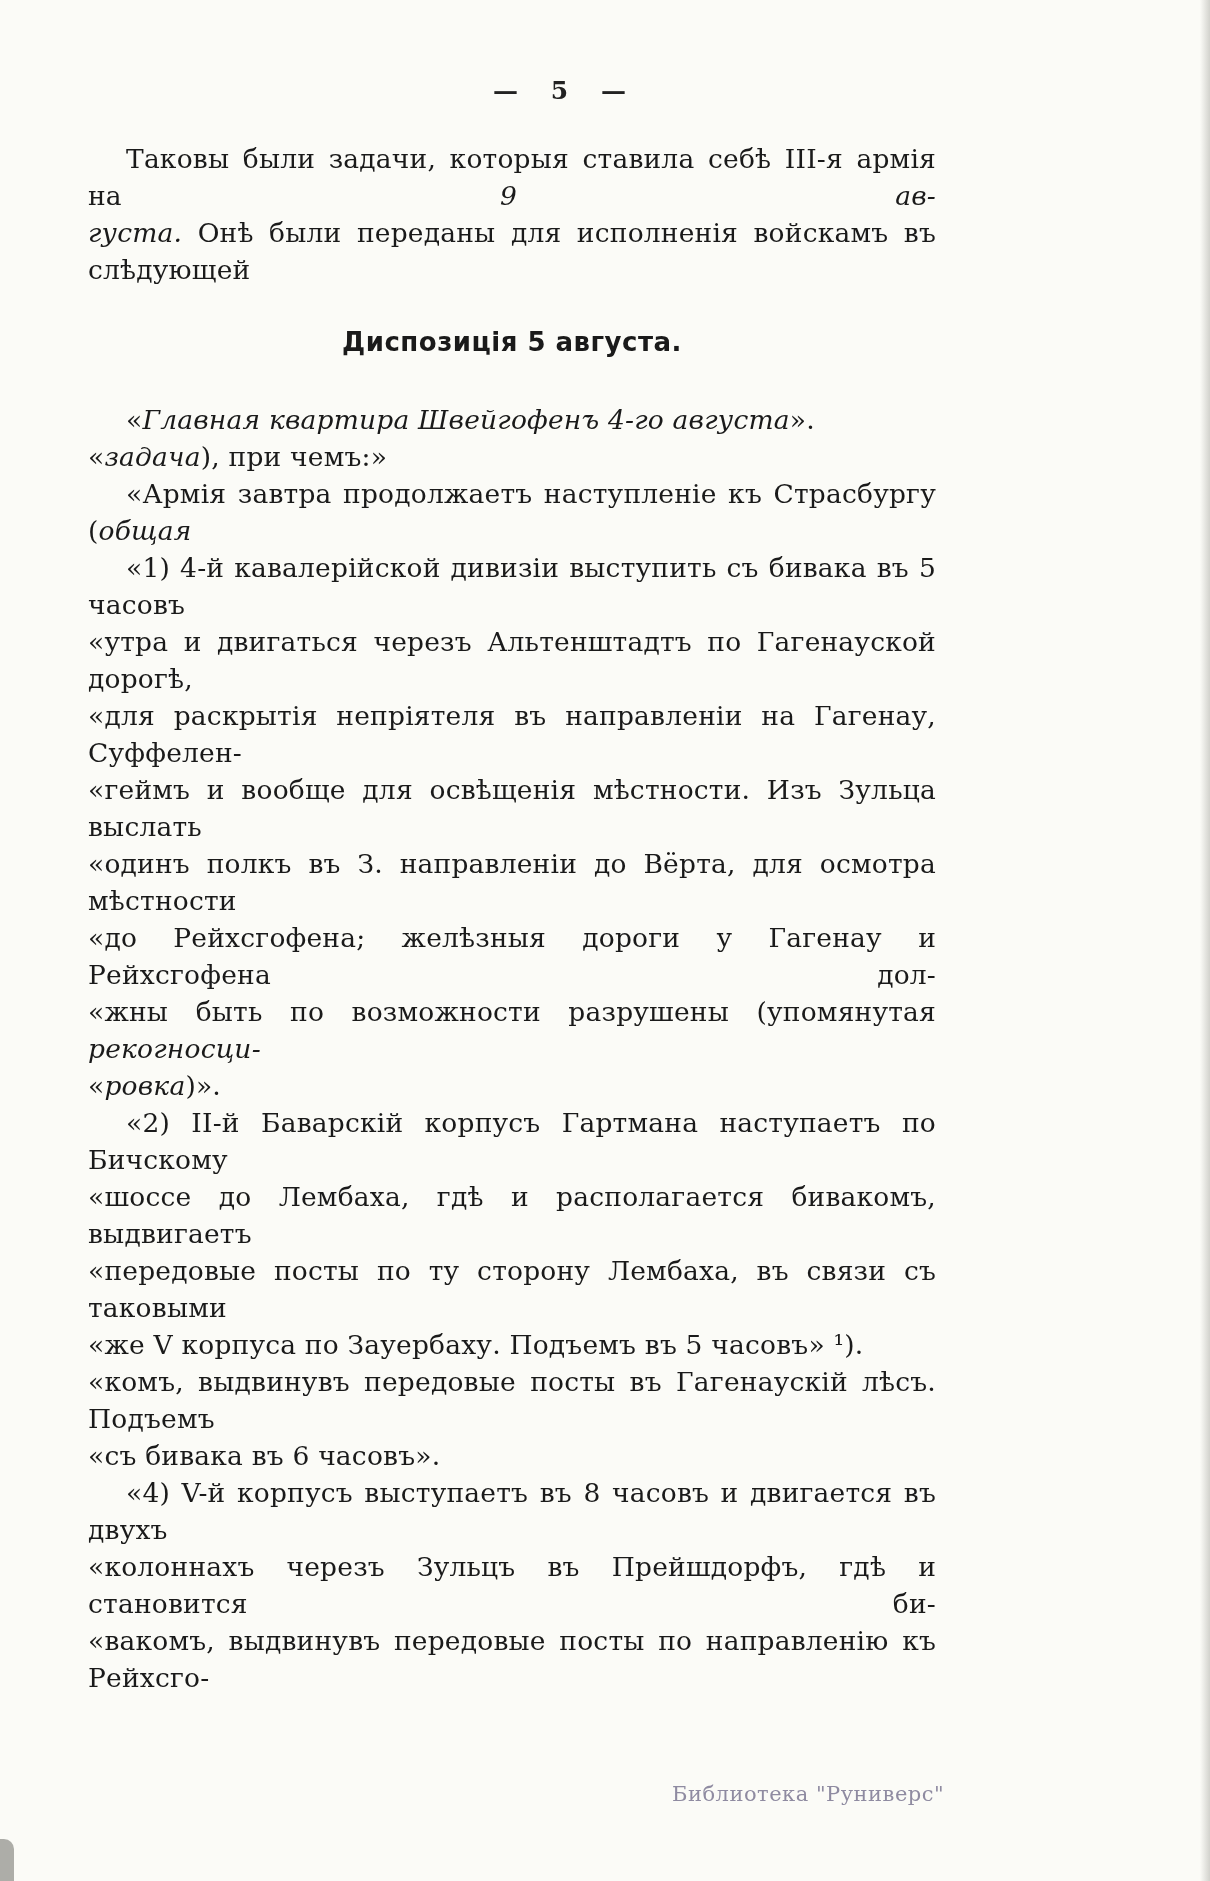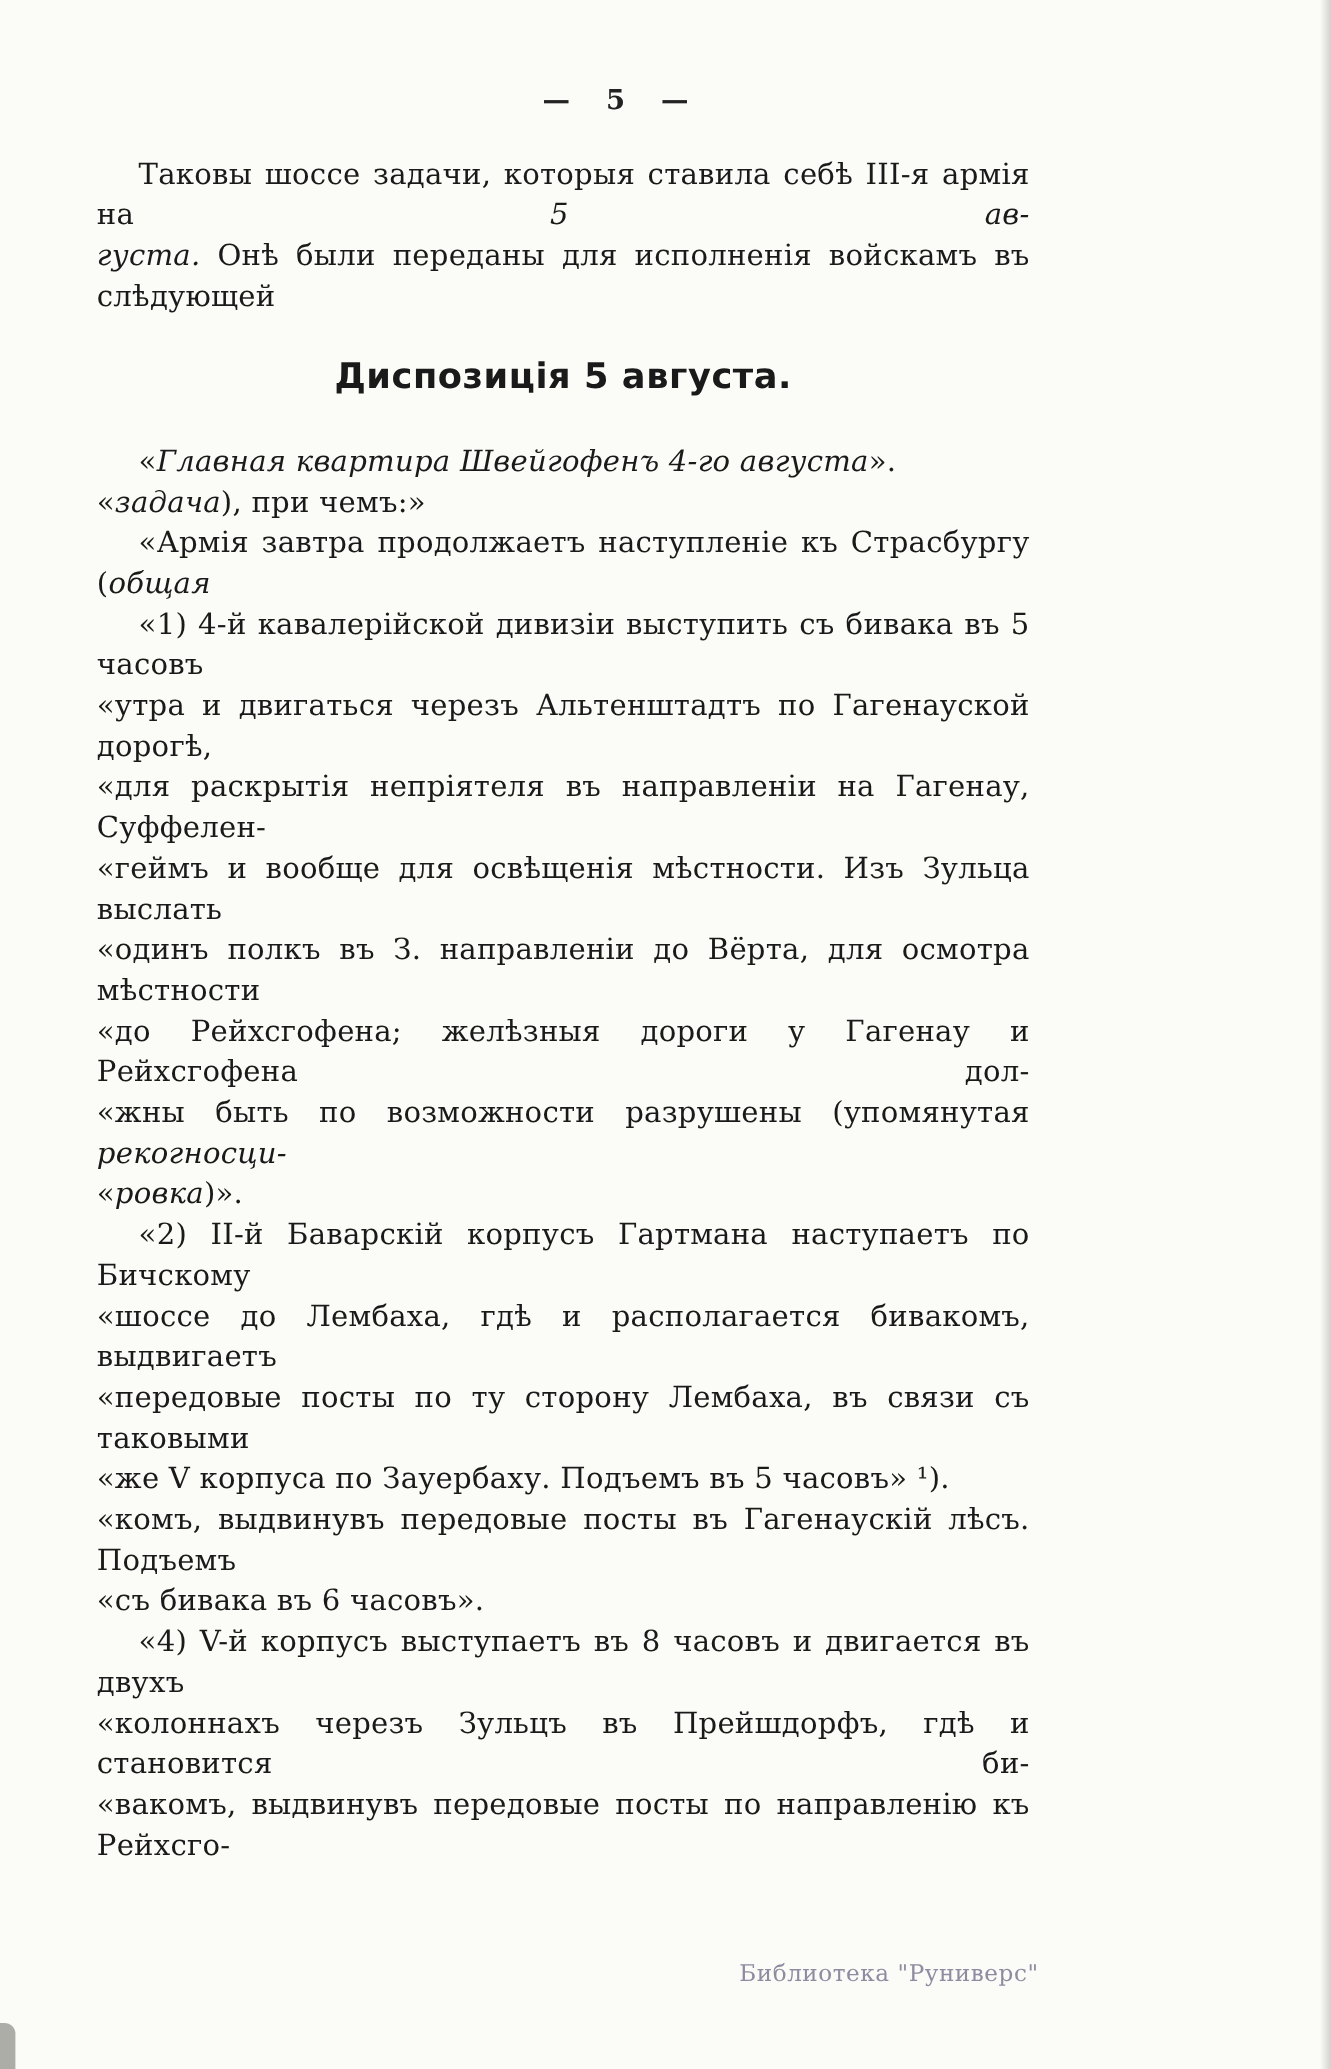--- a/index.html
+++ b/index.html
@@ -35,41 +35,41 @@
   .bline{
     font-size:26.5px;line-height:37px;
     text-align:justify;text-align-last:justify;
     letter-spacing:.2px;
   }
   .bline.last{text-align-last:left;}
   .bline.indent{text-indent:38px;}
   .it{font-style:italic;}
   .bline.heading{
     font-family:"DejaVu Sans","Liberation Sans",sans-serif;
-    font-weight:700;font-size:32px;
+    font-weight:700;font-size:26px;
     text-align:center;text-align-last:center;
     letter-spacing:.5px;
     margin:36px 0 40px;
   }
   .watermark{
     position:absolute;left:672px;top:1782px;
     font-size:21px;
     color:#8f8ba1;
     letter-spacing:.5px;
   }
 </style>
 </head>
 <body>
 
 <div class="page">
   <div class="pageno">— 5 —</div>
 
   <div class="content">
     <div id="body-lines">
-        <div class="bline indent"><span>Таковы шоссе задачи, которыя ставила себѣ III-я армія на </span><span class="it">5 ав-</span></div>
+        <div class="bline indent"><span>Таковы были задачи, которыя ставила себѣ III-я армія на </span><span class="it">9 ав-</span></div>
         <div class="bline"><span class="it">густа.</span><span> Онѣ были переданы для исполненія войскамъ въ слѣдующей</span></div>
         <div class="bline heading"><span>Диспозиція 5 августа.</span></div>
         <div class="bline indent last"><span>«</span><span class="it">Главная квартира Швейгофенъ 4-го августа</span><span>».</span></div>
         <div class="bline last"><span>«</span><span class="it">задача</span><span>), при чемъ:»</span></div>
         <div class="bline indent"><span>«Армія завтра продолжаетъ наступленіе къ Страсбургу (</span><span class="it">общая</span></div>
         <div class="bline indent"><span>«1) 4-й кавалерійской дивизіи выступить съ бивака въ 5 часовъ</span></div>
         <div class="bline"><span>«утра и двигаться черезъ Альтенштадтъ по Гагенауской дорогѣ,</span></div>
         <div class="bline"><span>«для раскрытія непріятеля въ направленіи на Гагенау, Суффелен-</span></div>
         <div class="bline"><span>«геймъ и вообще для освѣщенія мѣстности. Изъ Зульца выслать</span></div>
         <div class="bline"><span>«одинъ полкъ въ З. направленіи до Вёрта, для осмотра мѣстности</span></div>

